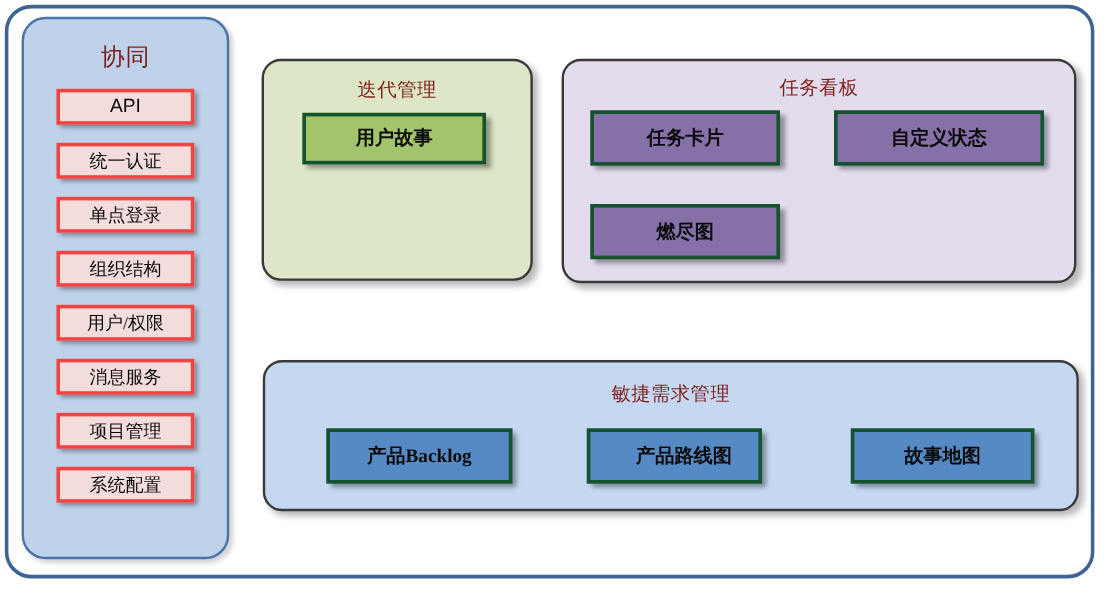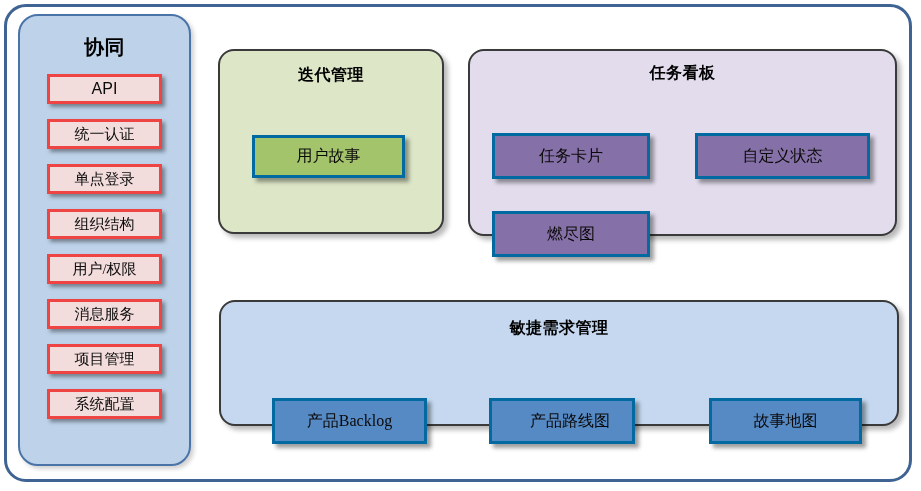--- a/index.html
+++ b/index.html
@@ -37,22 +37,22 @@
     box-sizing: border-box;
     border-radius: 16px;
     border: 2px solid #3a3a3a;
     box-shadow: 4px 4px 5px rgba(0,0,0,0.28);
   }
   .panel-title {
     position: absolute;
     left: 0;
     right: 0;
     text-align: center;
-    font-weight: bold;
-    color: #000000;
+    font-weight: normal;
+    color: #7f1d1d;
     letter-spacing: 0.5px;
   }
 
   
   .sidebar {
     left: 18px;
     top: 14px;
     width: 173px;
     height: 452px;
     background: #bed3ea;
@@ -119,30 +119,29 @@
     width: 680px;
     height: 126px;
     background: #c5d8ef;
   }
   .panel-agile .panel-title { top: 16px; font-size: 16px; }
 
   
   .chip {
     position: absolute;
     box-sizing: border-box;
-    border: 3px solid #0369a1;
+    border: 3px solid #14532d;
     display: flex;
     align-items: center;
     justify-content: center;
     font-family: "Liberation Serif", "DejaVu Serif", serif;
     font-size: 16px;
-    font-weight: normal;
+    font-weight: bold;
     color: #0a0a0a;
     box-shadow: 4px 4px 4px rgba(0,0,0,0.38);
-    margin-top: 41px;
   }
   .chip-green  { background: #a4c46c; }
   .chip-purple { background: #8670a8; }
   .chip-blue   { background: #568ac4; }
   .chip.latin-mix {
     font-family: "Liberation Serif", "DejaVu Serif", serif;
   }
 </style>
 </head>
 <body>

